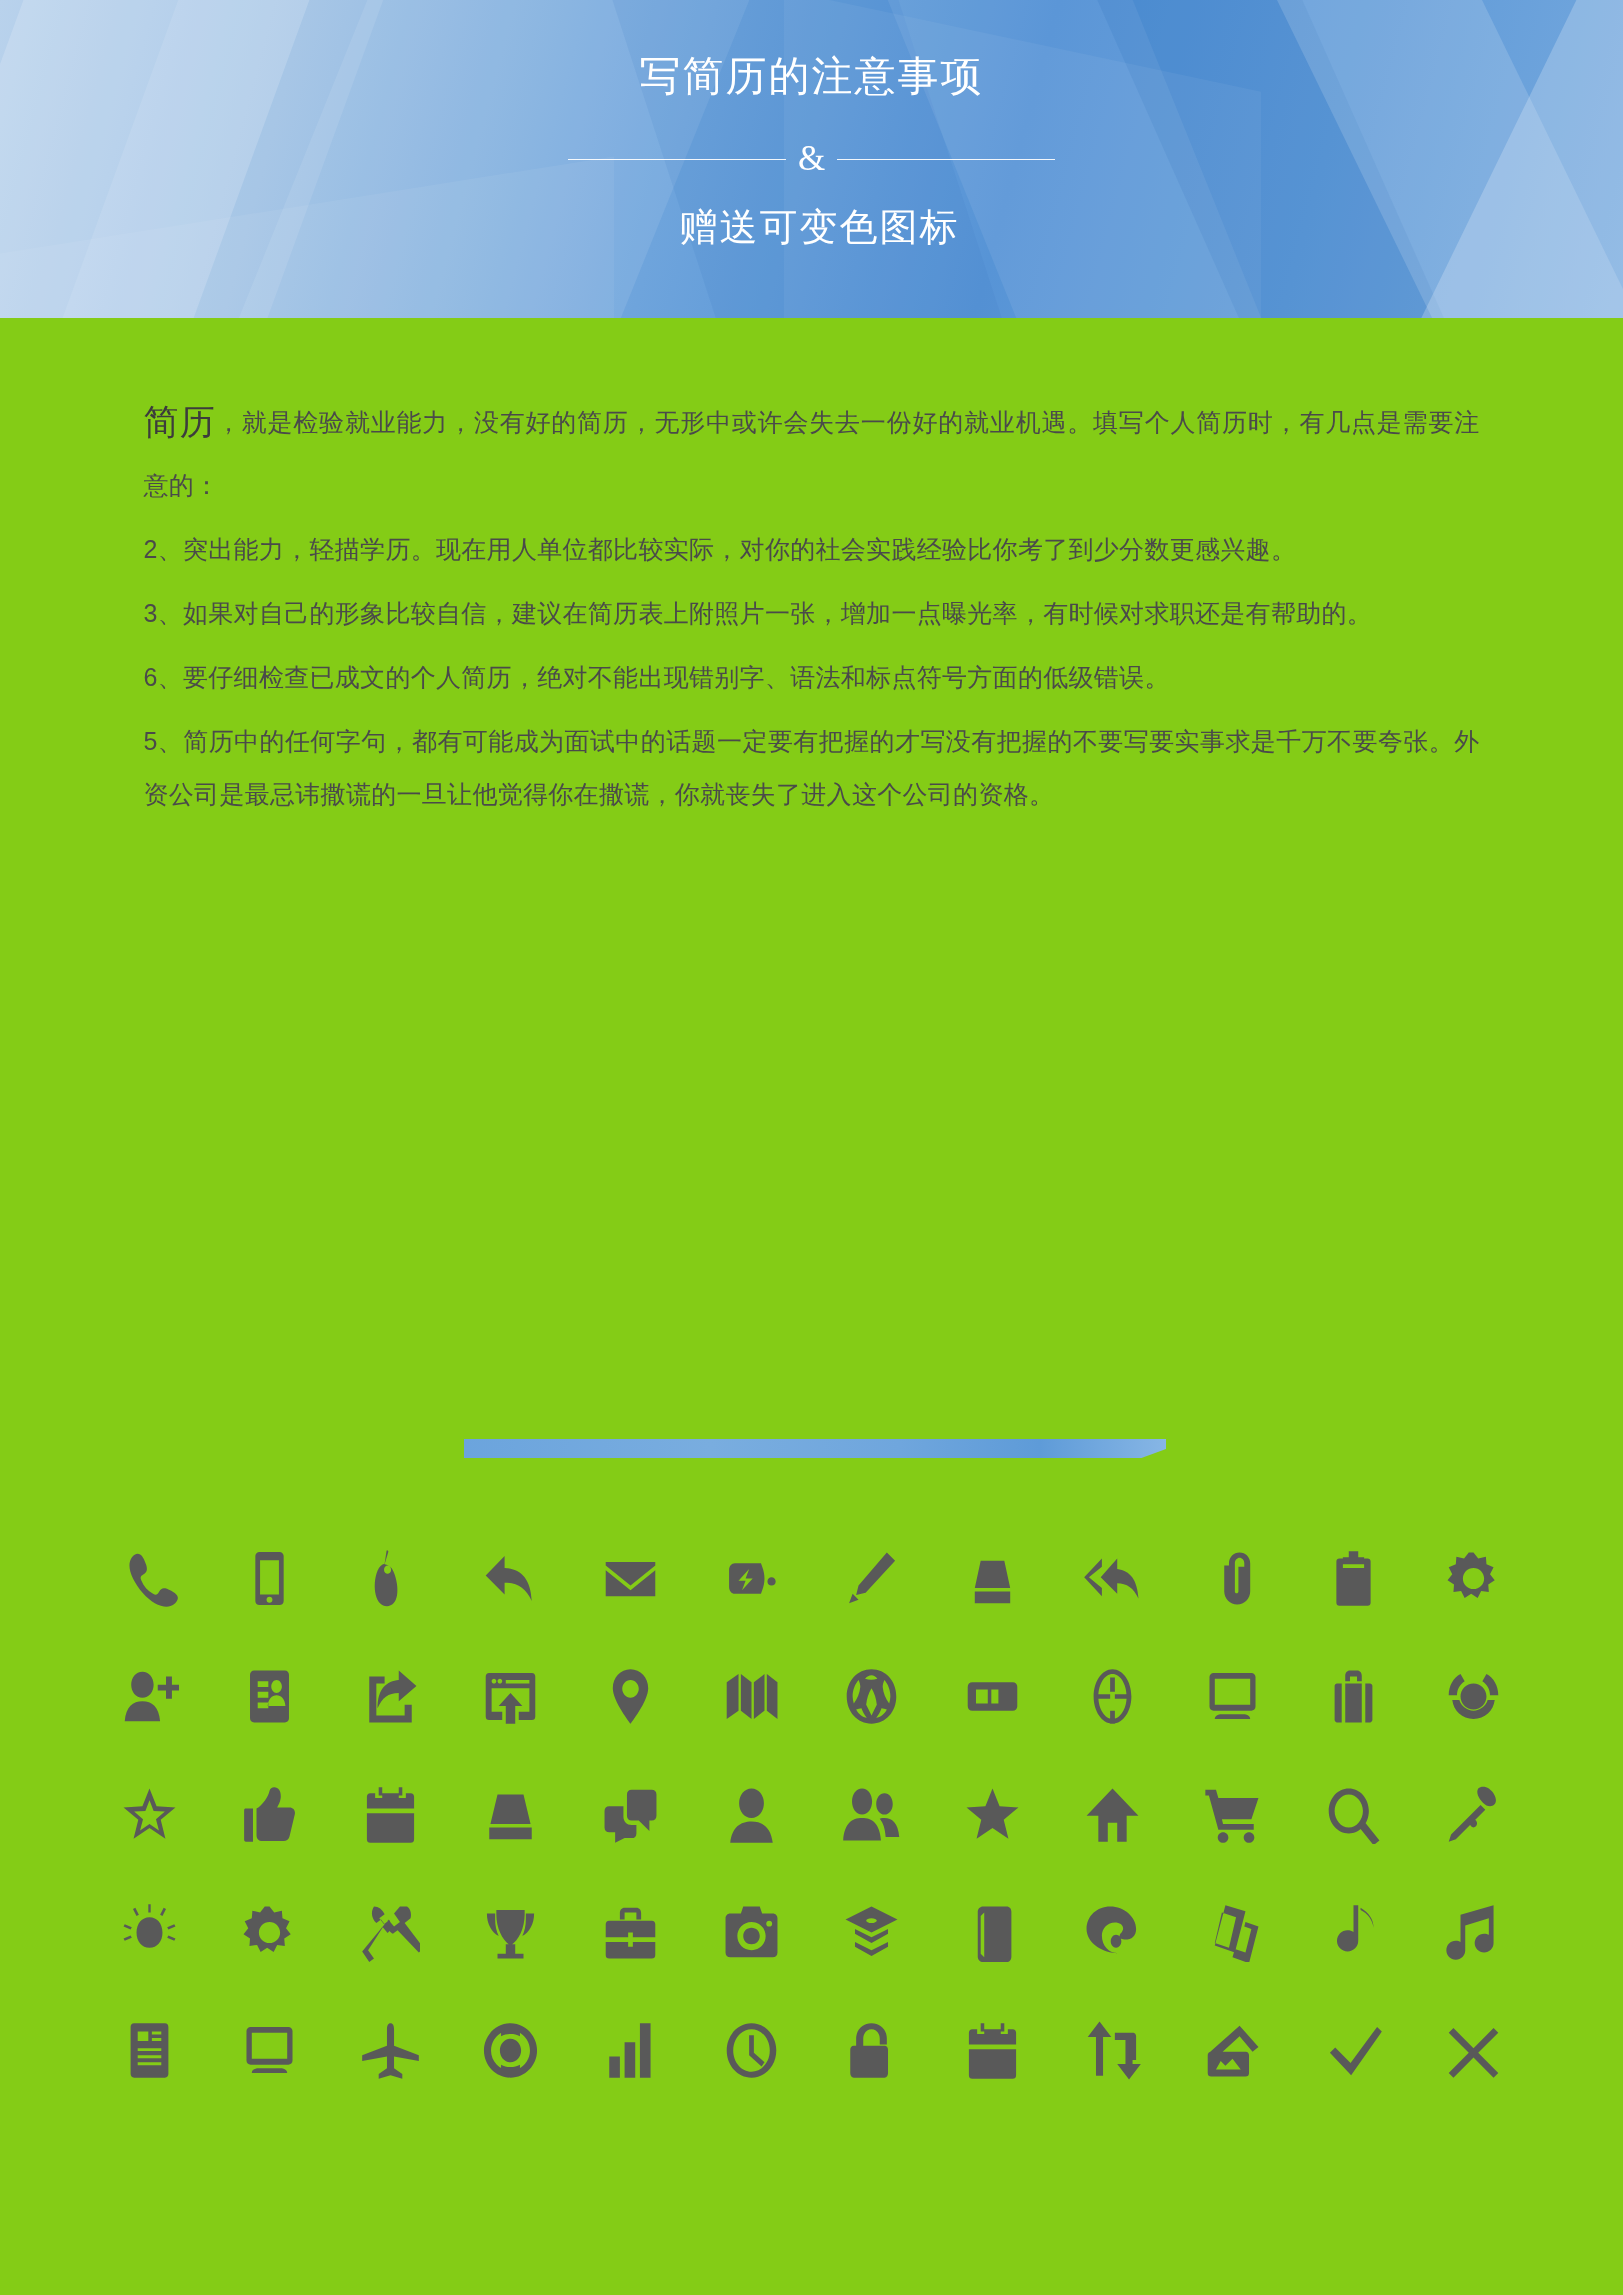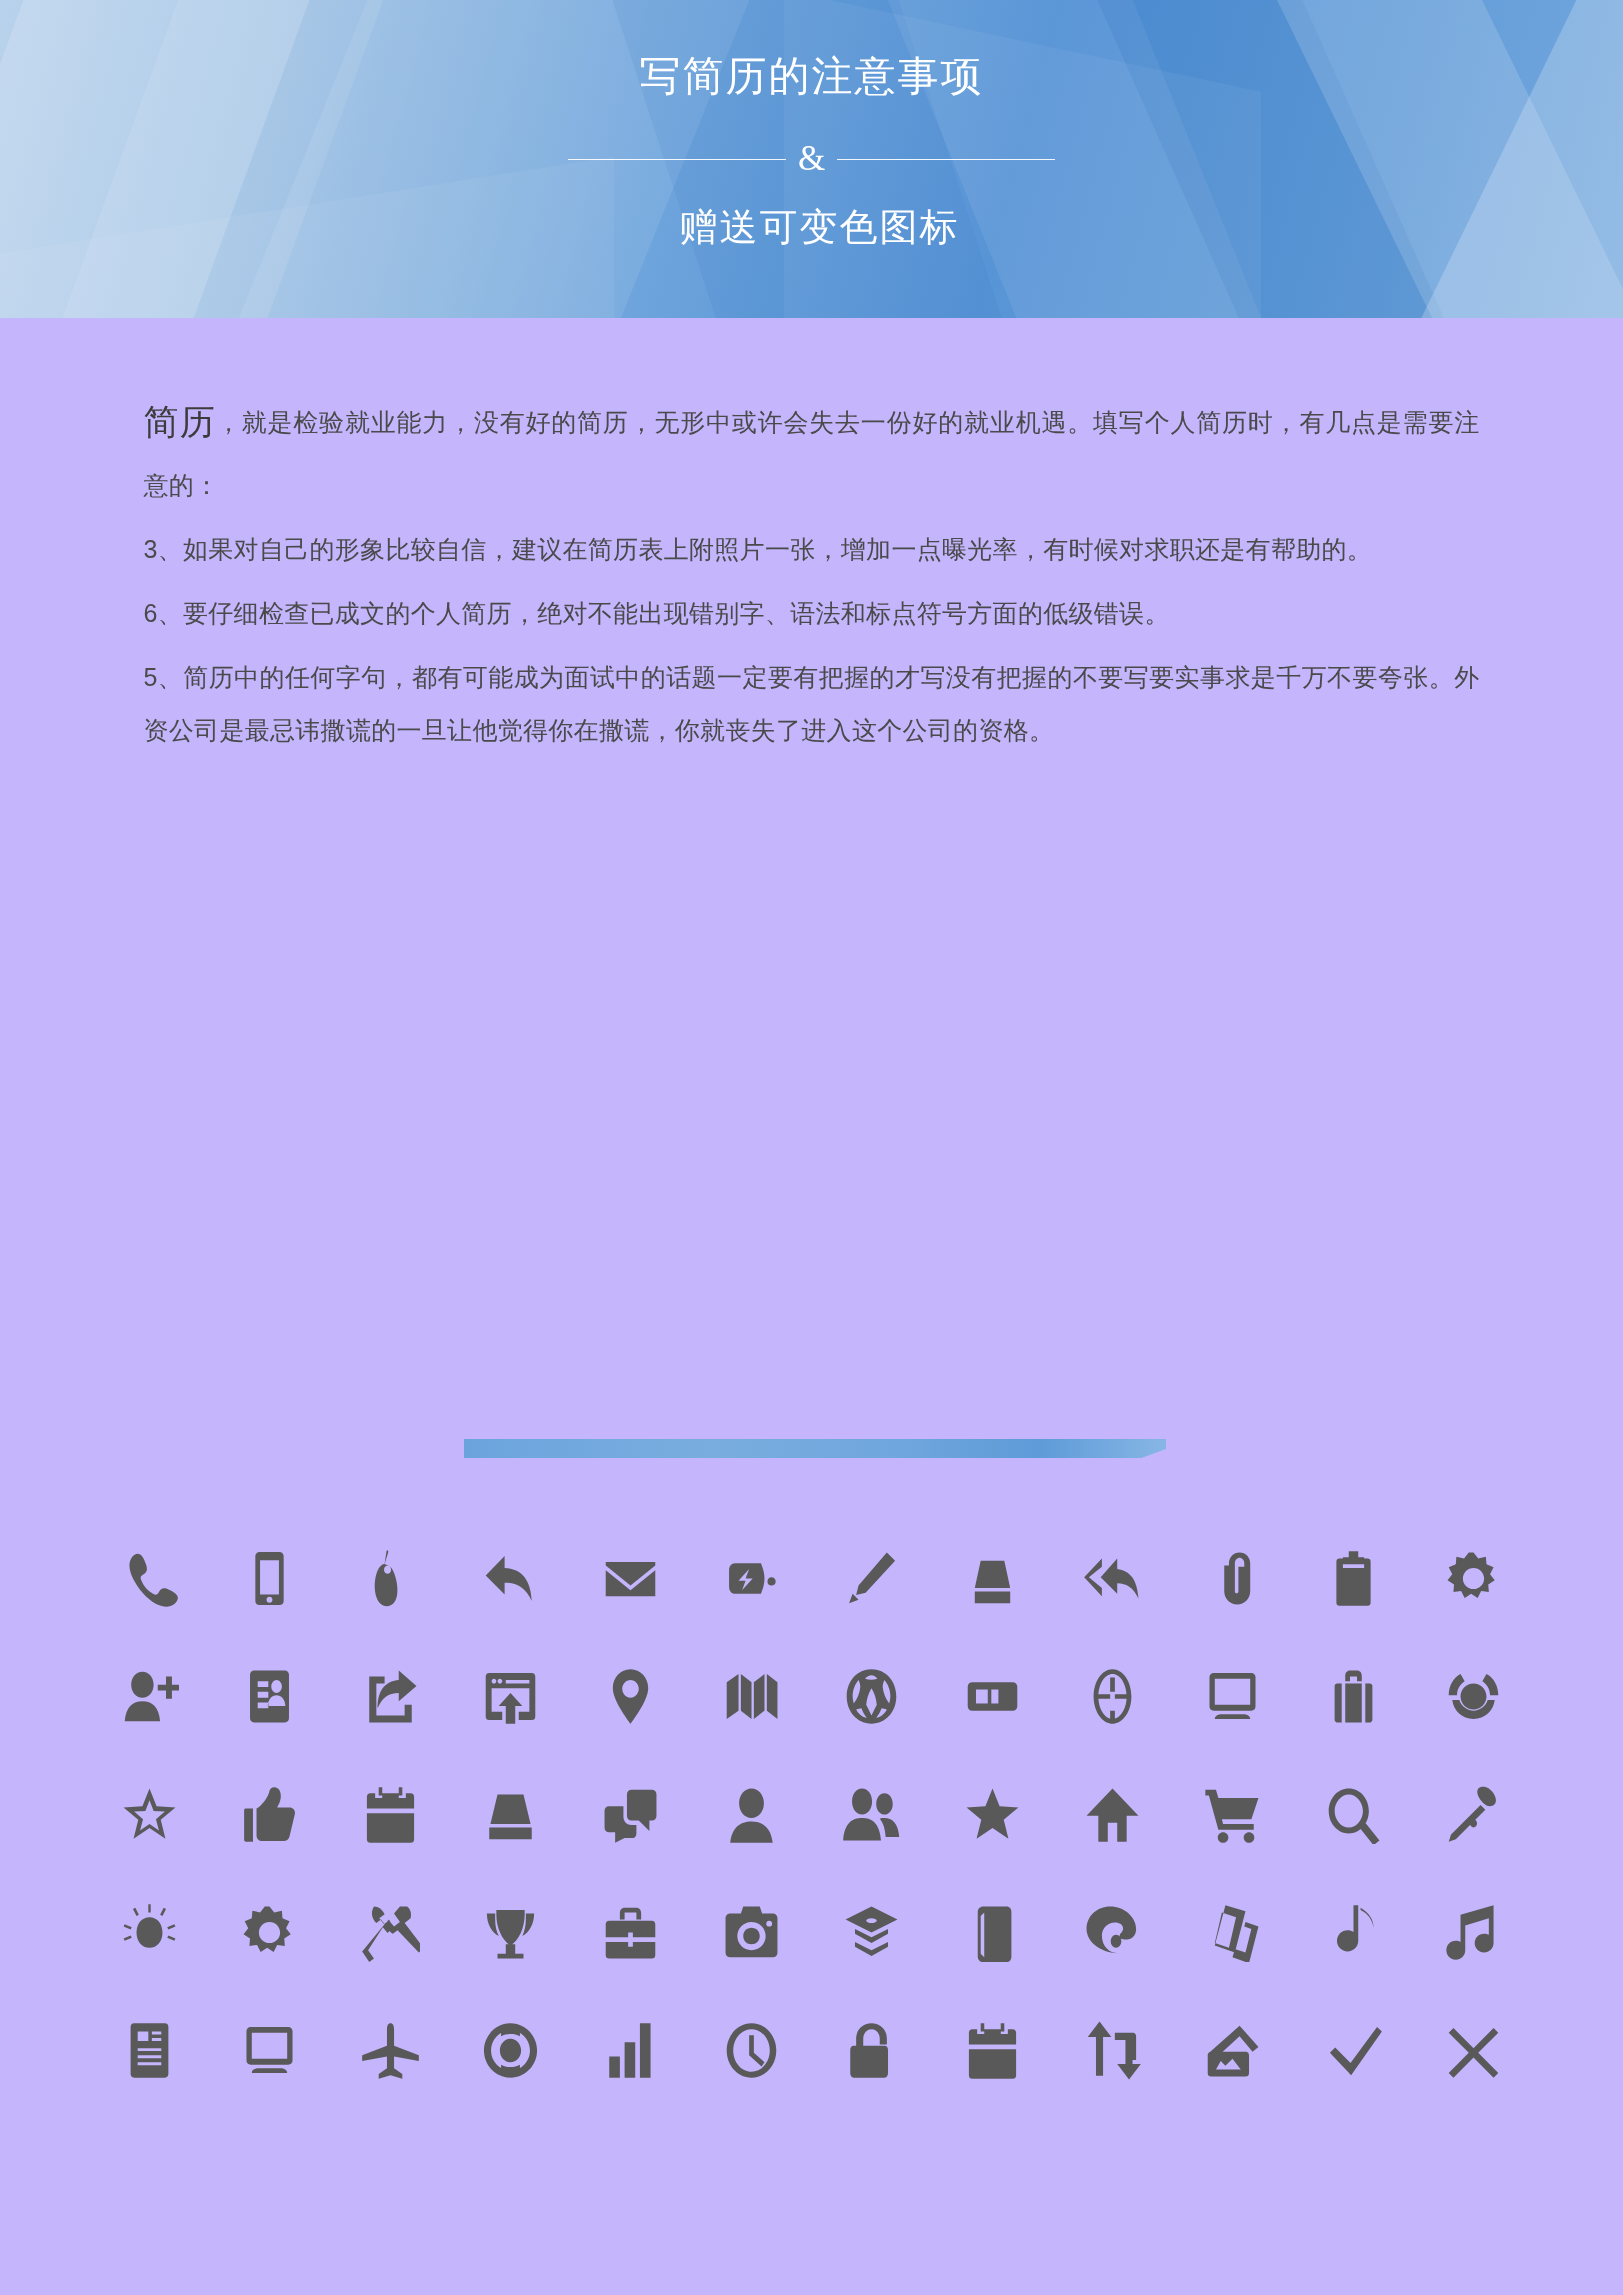--- a/index.html
+++ b/index.html
@@ -2,21 +2,21 @@
 <html style="font-size:11px"><head>
 <meta charset="utf-8">
 <style>
   html,body{margin:0;padding:0;}
   body{
     width:1623px;height:2295px;
     background:#ffffff;
     font-family:"Liberation Sans","DejaVu Sans",sans-serif;
     overflow:hidden;
   }
-  .page{position:relative;width:1623px;height:2295px;background:#c4b5fd;}
+  .page{position:relative;width:1623px;height:2295px;background:#84cc16;}
 
   
   .header{
     position:relative;
     width:1623px;height:318px;
     overflow:hidden;
     background:linear-gradient(105deg,#b9d2ec 0%,#9dc0e4 18%,#6ea4dc 42%,#4f8fd4 62%,#5f9ad8 80%,#76a9de 100%);
   }
   .hdr-shape{position:absolute;pointer-events:none;}
   .s1{left:-41px;top:-82px;width:286px;height:518px;
@@ -165,20 +165,21 @@
         <div class="hdr-amp">&amp;</div>
         <div class="hdr-rule"></div>
       </div>
       <div class="hdr-sub">赠送可变色图标</div>
     </div>
   </div>
 
   <div class="body">
     <div class="content">
       <p class="para first"><span class="lead">简历</span><span>，就是检验就业能力，没有好的简历，无形中或许会失去一份好的就业机遇。填写个人简历时，有几点是需要注意的：</span></p>
+      <p class="para">2、突出能力，轻描学历。现在用人单位都比较实际，对你的社会实践经验比你考了到少分数更感兴趣。</p>
       <p class="para">3、如果对自己的形象比较自信，建议在简历表上附照片一张，增加一点曝光率，有时候对求职还是有帮助的。</p>
       <p class="para">6、要仔细检查已成文的个人简历，绝对不能出现错别字、语法和标点符号方面的低级错误。</p>
       <p class="para">5、简历中的任何字句，都有可能成为面试中的话题一定要有把握的才写没有把握的不要写要实事求是千万不要夸张。外资公司是最忌讳撒谎的一旦让他觉得你在撒谎，你就丧失了进入这个公司的资格。</p>
     </div>
   </div>
 
   <div class="divider-wrap">
     <div class="divider-bar"></div>
   </div>
 

